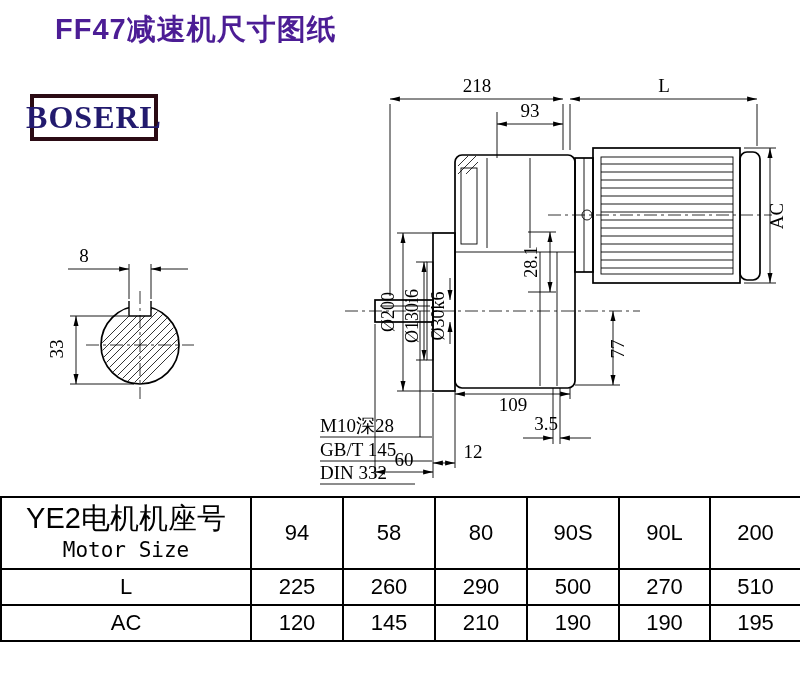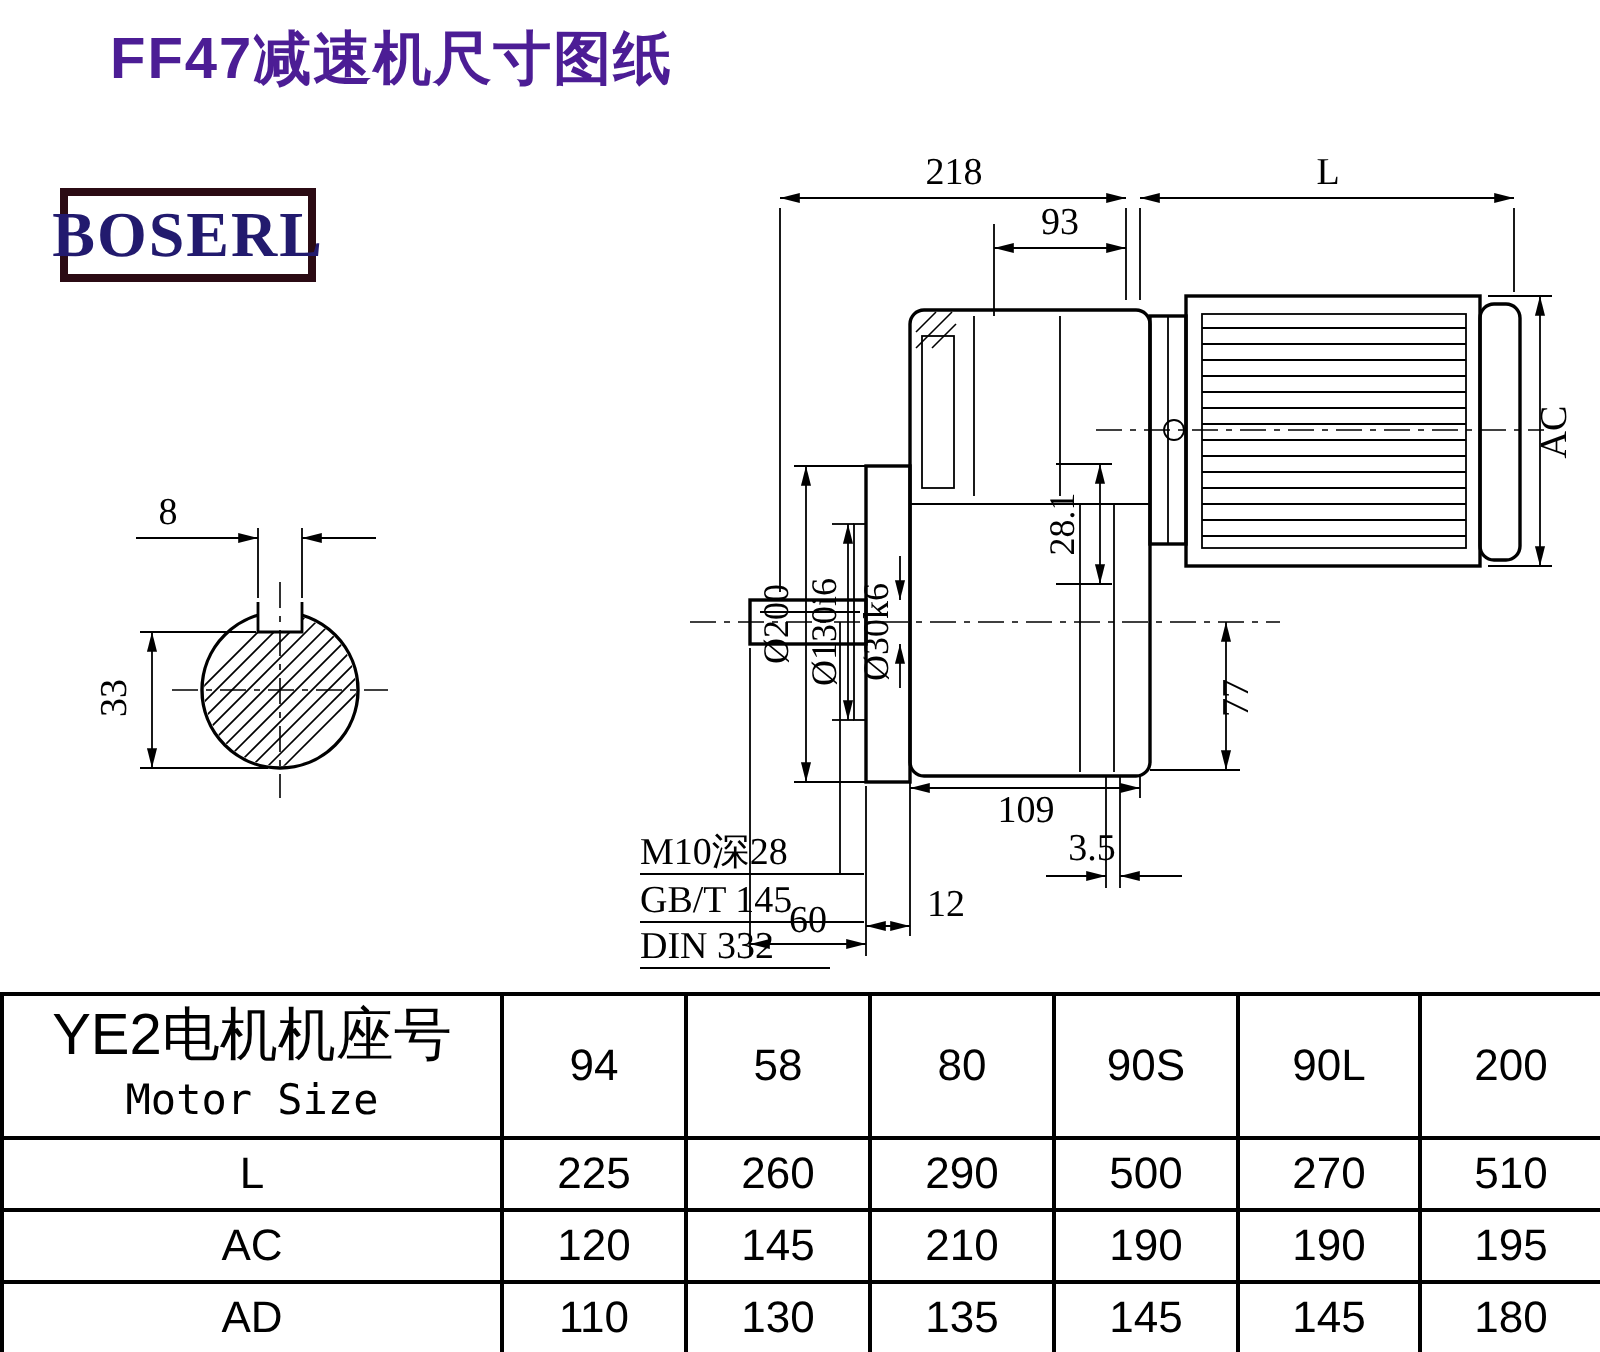--- a/index.html
+++ b/index.html
@@ -240,23 +240,14 @@
   </tr>
   <tr style="height:36px">
     <td>AC</td>
     <td>120</td>
     <td>145</td>
     <td>210</td>
     <td>190</td>
     <td>190</td>
     <td>195</td>
   </tr>
-  <tr style="height:36px">
-    <td>AD</td>
-    <td>110</td>
-    <td>130</td>
-    <td>135</td>
-    <td>145</td>
-    <td>145</td>
-    <td>180</td>
-  </tr>
 </tbody>
   </table>
 
 </body></html>

